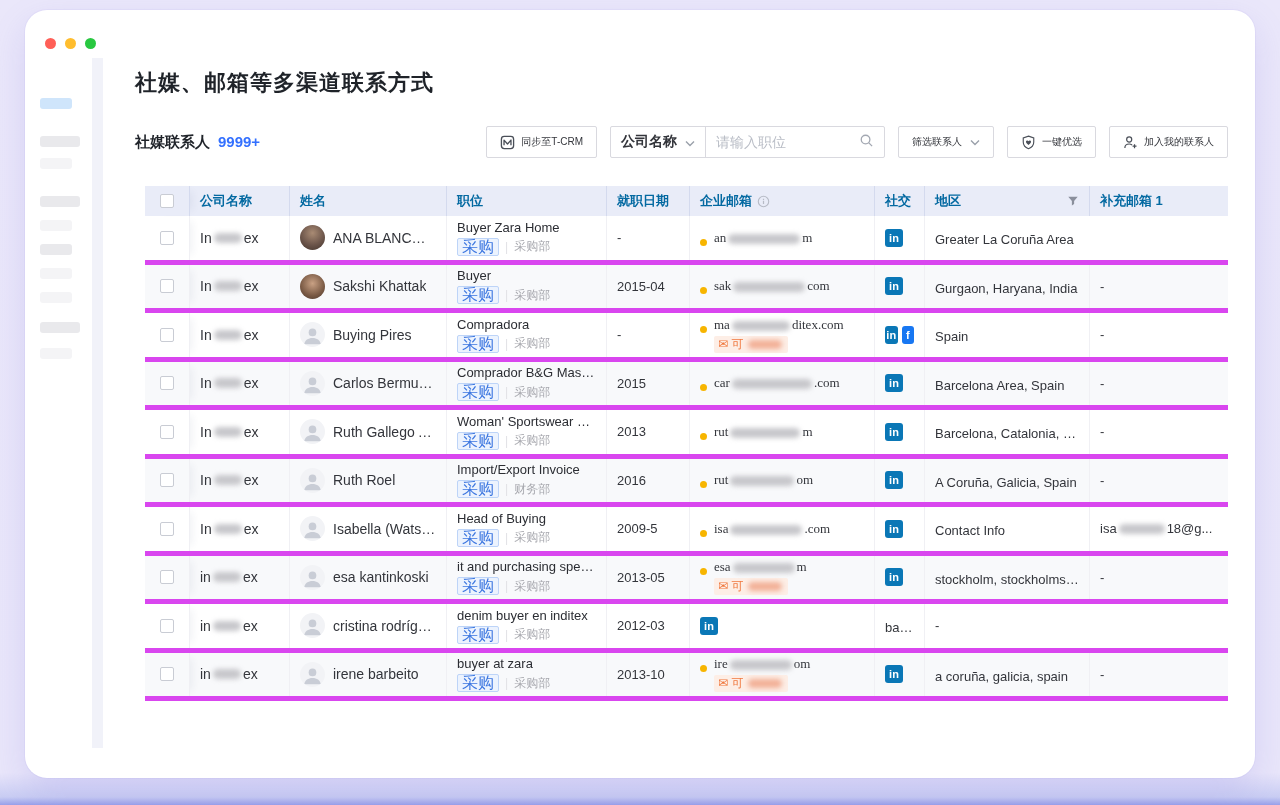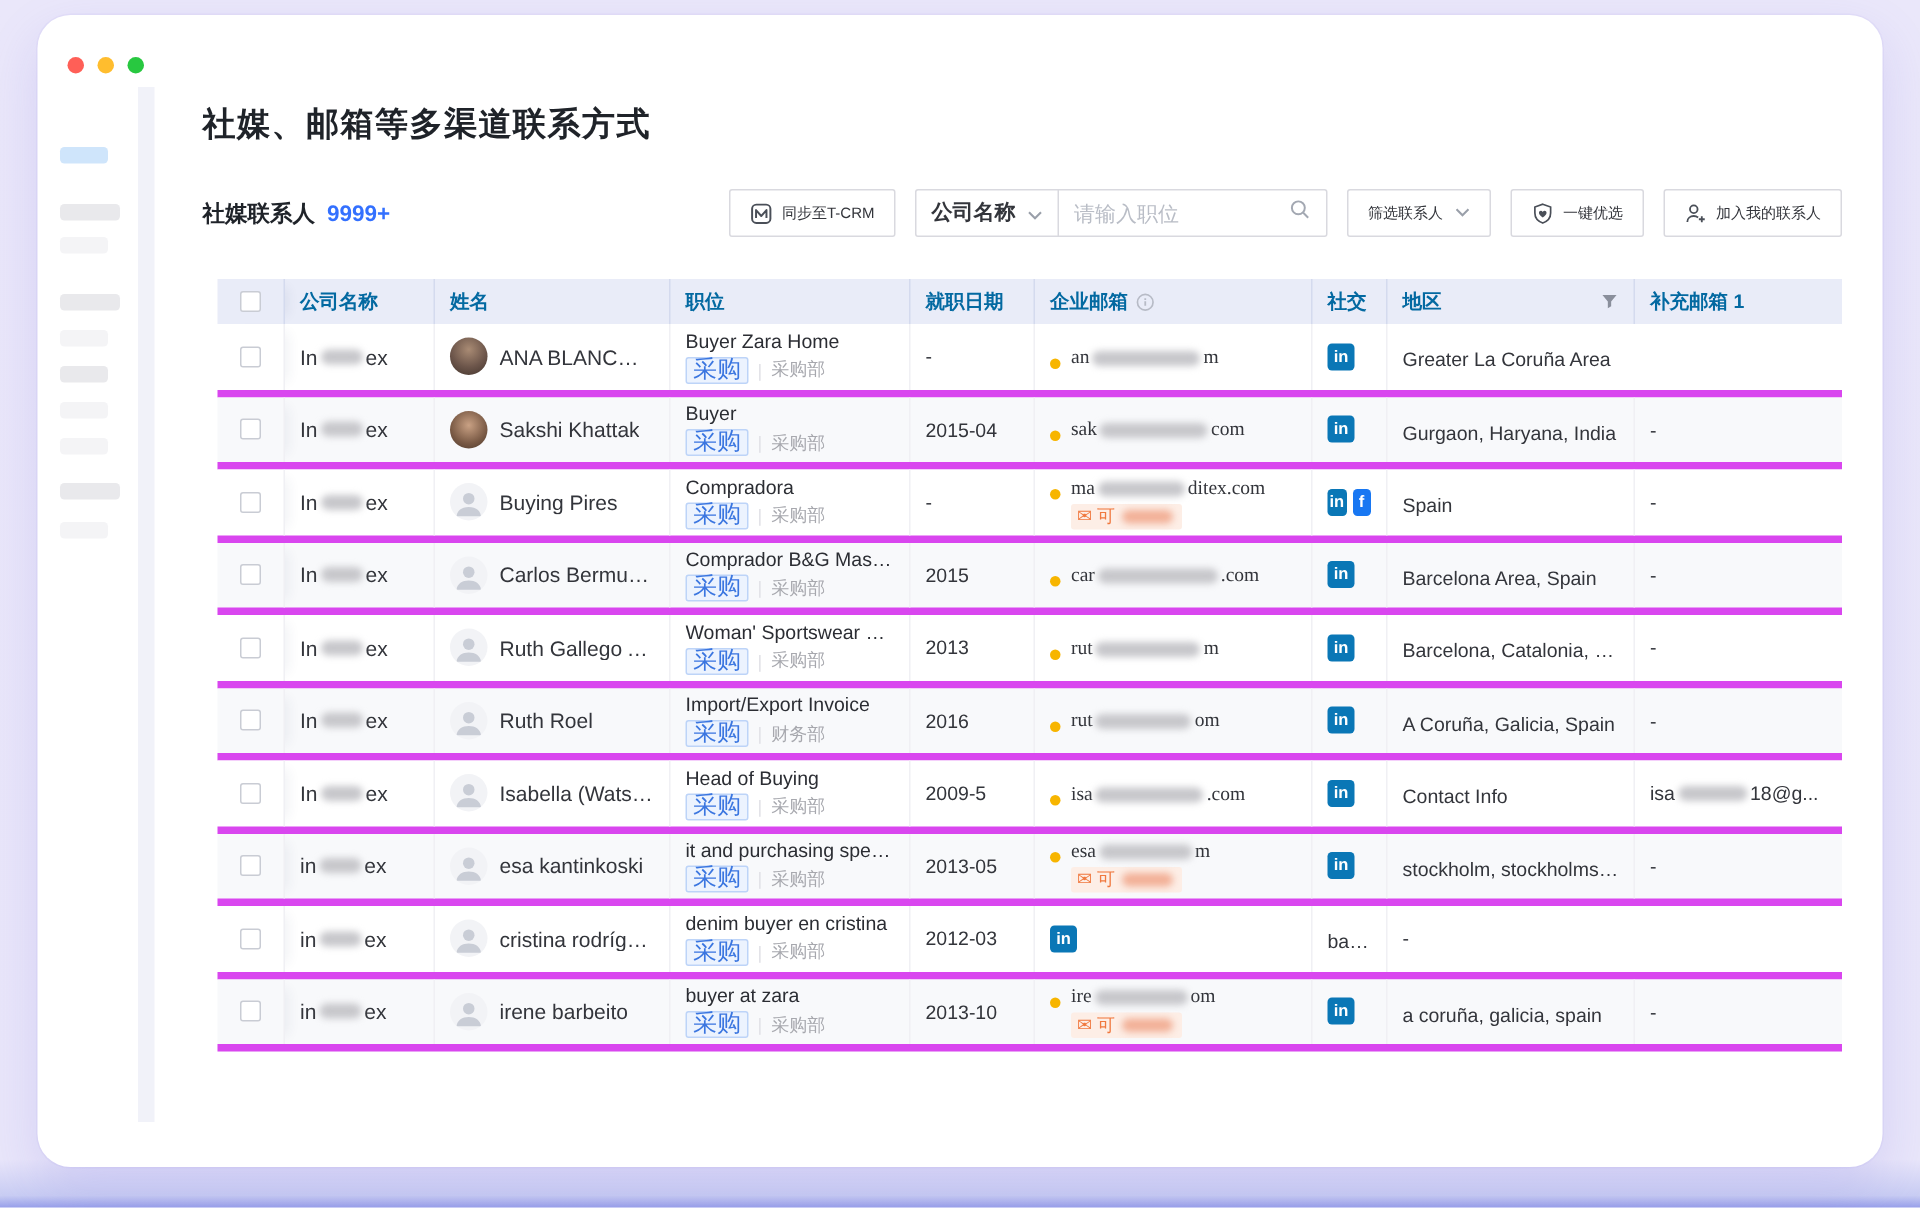--- a/index.html
+++ b/index.html
@@ -502,21 +502,21 @@
     <div class="cell name-cell">
               <span class="avatar">
                 <svg width="23" height="23" viewBox="0 0 24 24">
                   <circle cx="12" cy="8.8" r="4" fill="#c9cdd6"></circle>
                   <path d="M3.5 21c.4-4.2 4-6.4 8.5-6.4s8.1 2.2 8.5 6.4z" fill="#c9cdd6"></path>
                 </svg>
               </span>
               <span style="white-space:nowrap;overflow:hidden;text-overflow:ellipsis">cristina rodríguez</span>
             </div>
     <div class="cell pos-cell">
-      <span class="pos-title">denim buyer en cristina</span>
+      <span class="pos-title">denim buyer en inditex</span>
       <span class="pos-tags">
                 <span class="tag-blue">采购</span>
                 <span class="tag-sep">|</span>
                 <span class="tag-dept">采购部</span>
               </span>
     </div>
     <div class="cell">2012-03</div>
     <div class="cell social-cell">
               <span class="soc li">in</span>
             </div>

